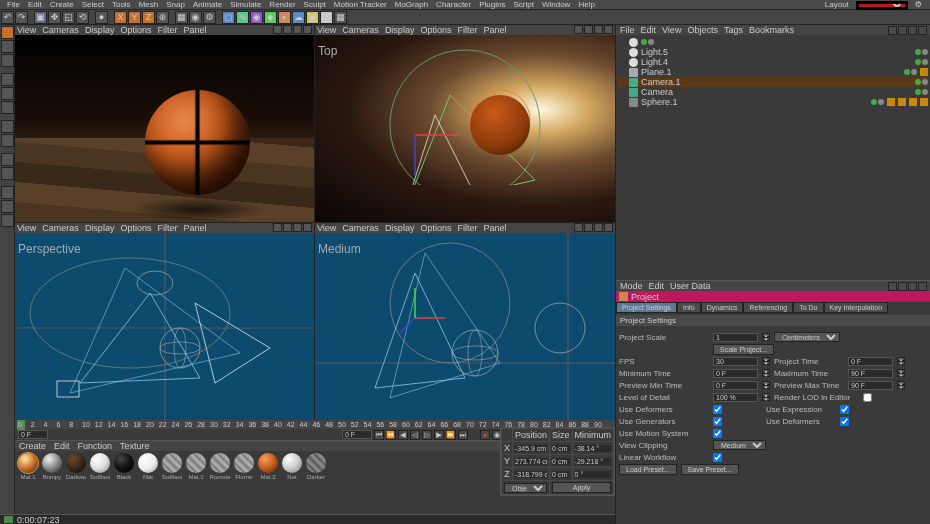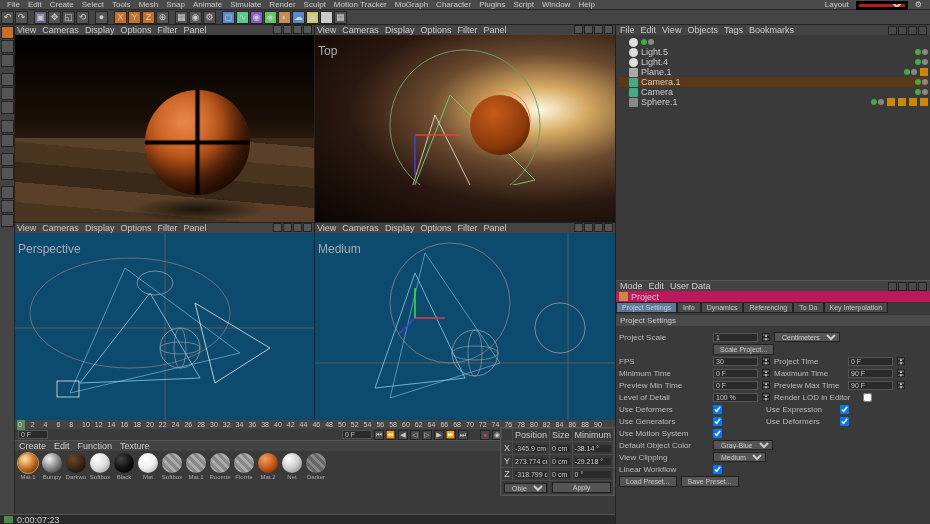--- a/index.html
+++ b/index.html
@@ -617,24 +617,20 @@
           <input type="checkbox" class="attr-check" checked="" style="">
           <span style="width:36px"></span>
           <span class="attr-label" style="width:70px">Use Deformers</span>
           <input type="checkbox" class="attr-check" checked="" style="">
         </div>
         <div class="attr-row">
           <span class="attr-label">Use Motion System</span>
           <input type="checkbox" class="attr-check" checked="" style="">
         </div>
         <div class="attr-row">
-          <span class="attr-label">Default Object Color</span>
-          <select class="attr-select"><option>Gray-Blue</option></select>
-        </div>
-        <div class="attr-row">
           <span class="attr-label">View Clipping</span>
           <select class="attr-select"><option>Medium</option></select>
         </div>
         <div class="attr-row">
           <span class="attr-label">Linear Workflow</span>
           <input type="checkbox" class="attr-check" checked="" style="">
         </div>
         <div class="attr-row">
           <button class="attr-btn">Load Preset...</button>
           <button class="attr-btn">Save Preset...</button>

